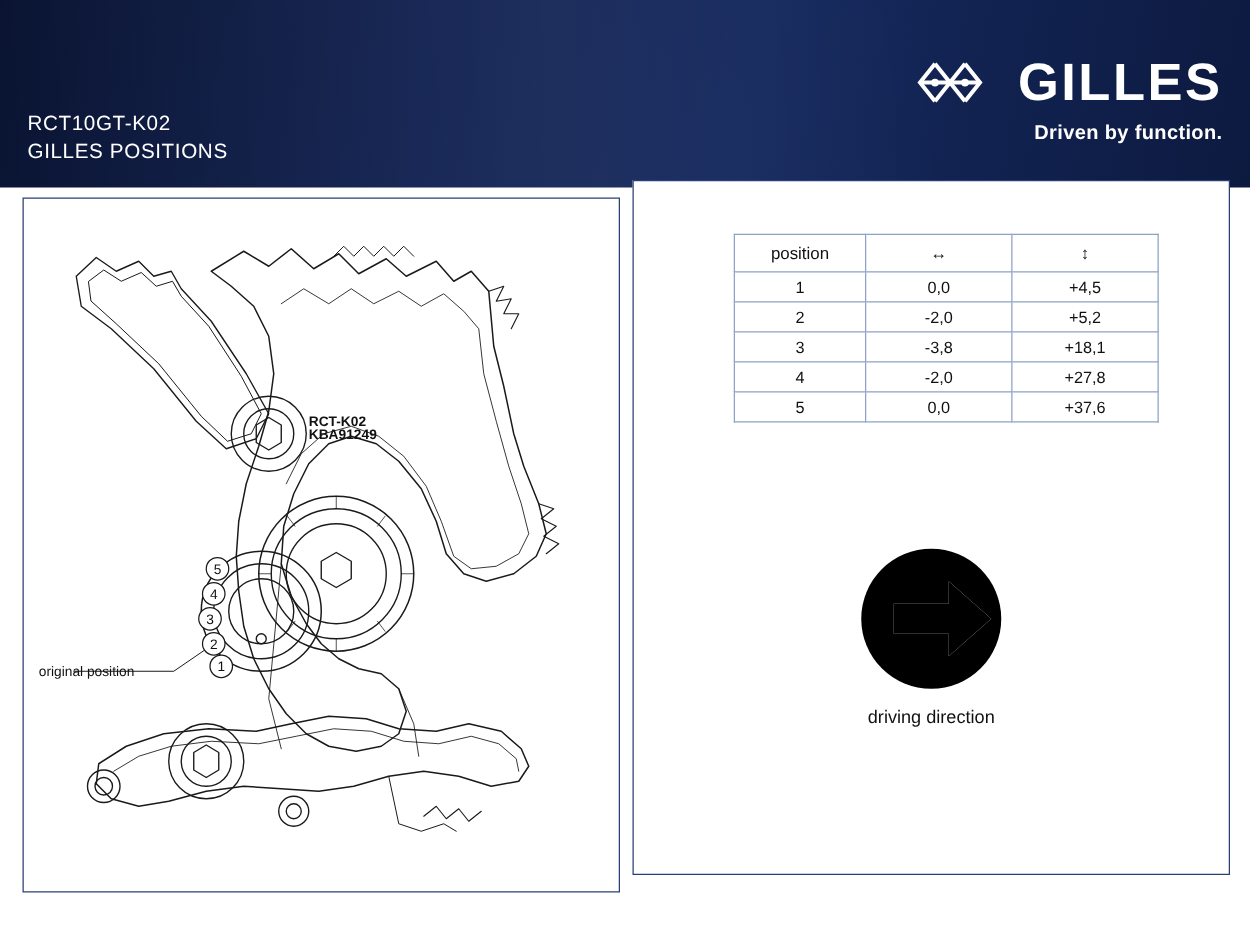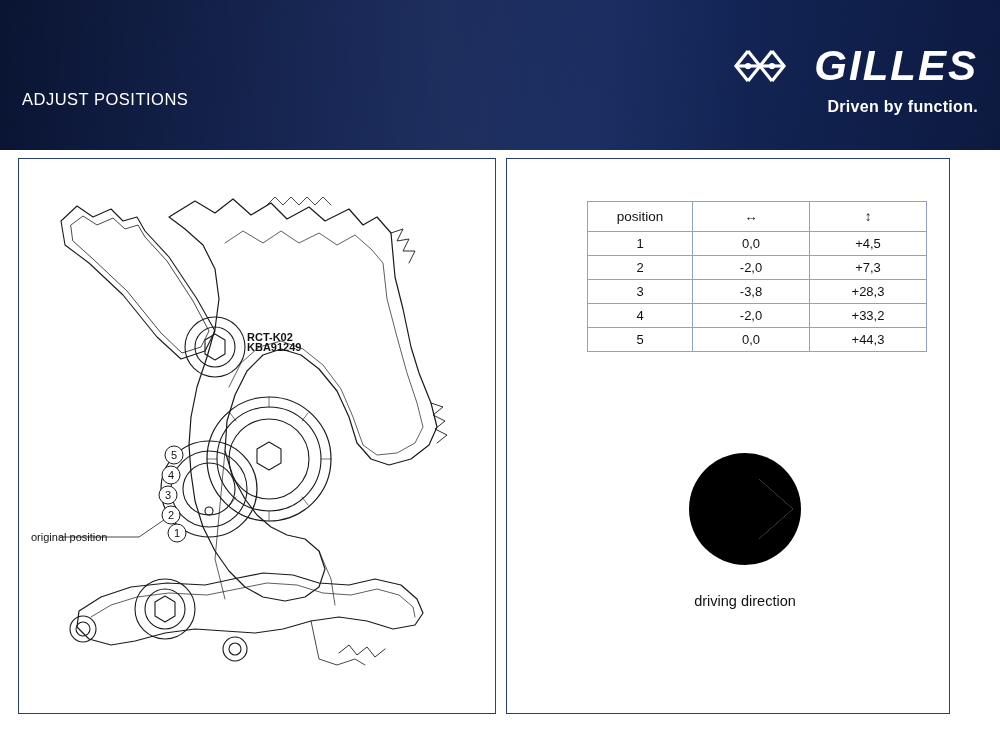--- a/index.html
+++ b/index.html
@@ -55,21 +55,20 @@
     right: 22px;
     top: 44px;
     text-align: right;
     color: #ffffff;
   }
   .logo-row {
     display: flex;
     align-items: center;
     justify-content: flex-end;
     gap: 6px;
-    font-style: italic;
   }
   .logo-mark {
     width: 76px;
     height: 44px;
     flex: 0 0 auto;
   }
   .logo-text {
     font-size: 42px;
     font-weight: 700;
     letter-spacing: 2px;
@@ -89,22 +88,22 @@
     box-sizing: border-box;
   }
   #left-panel {
     left: 18px;
     top: 158px;
     width: 478px;
     height: 556px;
   }
   #right-panel {
     left: 506px;
-    top: 158px;
-    width: 444px;
+    top: 144px;
+    width: 478px;
     height: 556px;
   }
   
   #drawing {
     position: absolute;
     left: 0;
     top: 0;
     width: 476px;
     height: 554px;
   }
@@ -142,39 +141,40 @@
     top: 290px;
     width: 476px;
     text-align: center;
   }
   .dd-icon {
     display: inline-block;
     width: 120px;
     height: 120px;
   }
   .dd-label {
-    margin-top: 20px;
+    margin-top: 6px;
     font-size: 14.5px;
     color: #111111;
   }
   .callout {
     font-size: 11px;
     fill: #111111;
   }
 </style>
 </head>
 <body>
 
 <div id="page">
 
   <div class="header-band"></div>
   <div class="header-sheen"></div>
 
   <div class="title-block">
-    <div class="title-line">ADJUST POSITIONS</div>
+    <div class="title-line">RCT10GT-K02</div>
+    <div class="title-line">GILLES POSITIONS</div>
   </div>
 
   <div class="logo-wrap">
     <div class="logo-row">
       <span class="logo-mark">
         <svg viewBox="0 0 76 44" width="76" height="44" aria-hidden="true">
           <g fill="none" stroke="#ffffff" stroke-width="3.2">
             <path d="M16 7 L4 22 L16 37"></path>
             <path d="M16 7 L28 22 L16 37"></path>
             <path d="M4 22 L28 22"></path>
@@ -321,36 +321,36 @@
       </thead>
       <tbody>
         <tr>
           <td>1</td>
           <td>0,0</td>
           <td>+4,5</td>
         </tr>
         <tr>
           <td>2</td>
           <td>-2,0</td>
-          <td>+7,3</td>
+          <td>+5,2</td>
         </tr>
         <tr>
           <td>3</td>
           <td>-3,8</td>
-          <td>+28,3</td>
+          <td>+18,1</td>
         </tr>
         <tr>
           <td>4</td>
           <td>-2,0</td>
-          <td>+33,2</td>
+          <td>+27,8</td>
         </tr>
         <tr>
           <td>5</td>
           <td>0,0</td>
-          <td>+44,3</td>
+          <td>+37,6</td>
         </tr>
       </tbody>
     </table>
 
     <div class="dd-block">
       <span class="dd-icon">
         <svg viewBox="0 0 120 120" width="120" height="120" aria-hidden="true">
           <path d="M60 4 A56 56 0 1 0 60 116 A56 56 0 1 0 60 4 Z" fill="#000000"></path>
           <path d="M30 48 L74 48 L74 30 L108 60 L74 90 L74 72 L30 72 Z" fill="#ffffff"></path>
           <path d="M74 30 L108 60 L74 90 Z" fill="#000000"></path>

